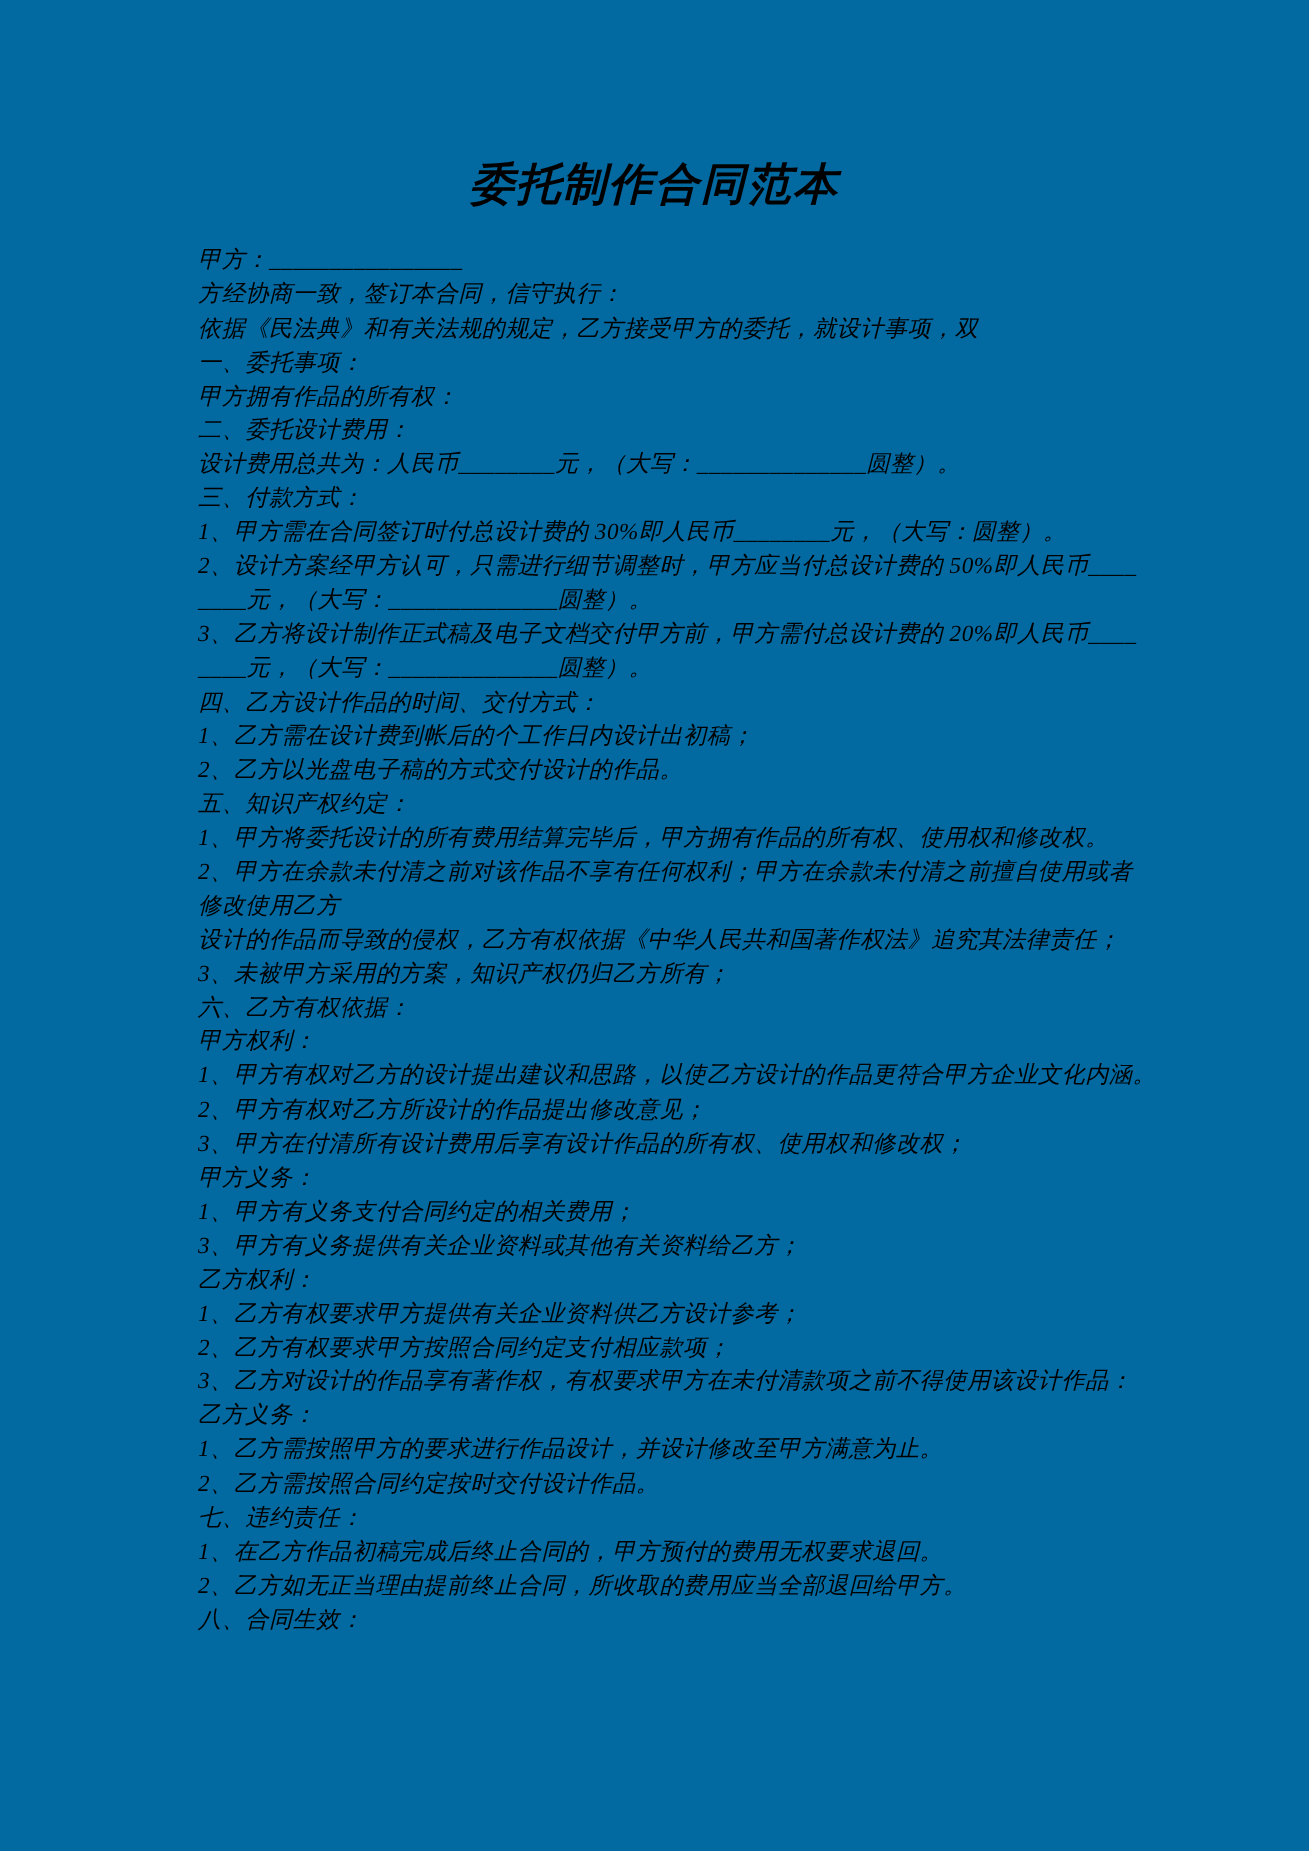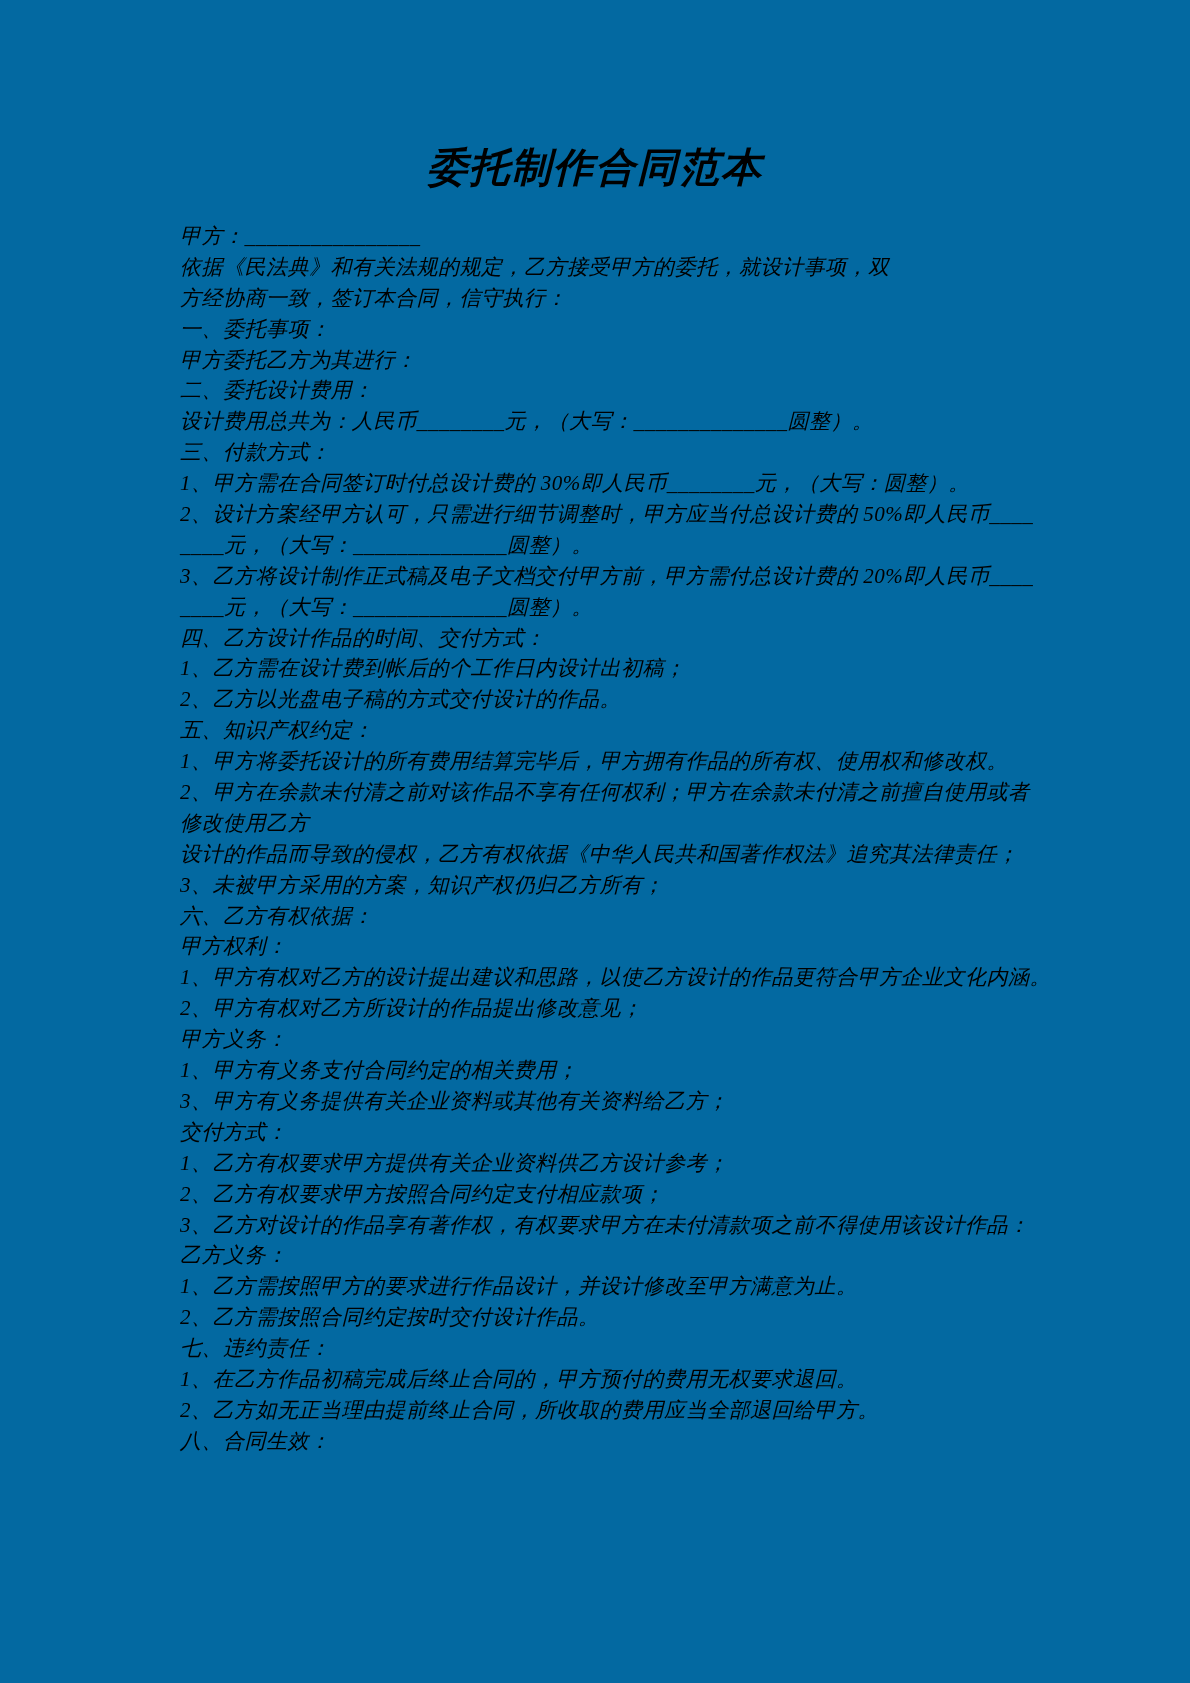--- a/index.html
+++ b/index.html
@@ -44,24 +44,24 @@
     letter-spacing: 0.5px;
   }
 </style>
 </head>
 <body>
 
 <div class="page">
   <h1 class="title">委托制作合同范本</h1>
   <div class="body-text">
       <div class="line">甲方：________________</div>
+      <div class="line">方经协商一致，签订本合同，信守执行：</div>
       <div class="line">依据《民法典》和有关法规的规定，乙方接受甲方的委托，就设计事项，双</div>
-      <div class="line">方经协商一致，签订本合同，信守执行：</div>
       <div class="line">一、委托事项：</div>
-      <div class="line">甲方委托乙方为其进行：</div>
+      <div class="line">甲方拥有作品的所有权：</div>
       <div class="line">二、委托设计费用：</div>
       <div class="line">设计费用总共为：人民币________元，（大写：______________圆整）。</div>
       <div class="line">三、付款方式：</div>
       <div class="line">1、甲方需在合同签订时付总设计费的 30%即人民币________元，（大写：圆整）。</div>
       <div class="line">2、设计方案经甲方认可，只需进行细节调整时，甲方应当付总设计费的 50%即人民币____</div>
       <div class="line">____元，（大写：______________圆整）。</div>
       <div class="line">3、乙方将设计制作正式稿及电子文档交付甲方前，甲方需付总设计费的 20%即人民币____</div>
       <div class="line">____元，（大写：______________圆整）。</div>
       <div class="line">四、乙方设计作品的时间、交付方式：</div>
       <div class="line">1、乙方需在设计费到帐后的个工作日内设计出初稿；</div>
@@ -69,24 +69,25 @@
       <div class="line">五、知识产权约定：</div>
       <div class="line">1、甲方将委托设计的所有费用结算完毕后，甲方拥有作品的所有权、使用权和修改权。</div>
       <div class="line">2、甲方在余款未付清之前对该作品不享有任何权利；甲方在余款未付清之前擅自使用或者</div>
       <div class="line">修改使用乙方</div>
       <div class="line">设计的作品而导致的侵权，乙方有权依据《中华人民共和国著作权法》追究其法律责任；</div>
       <div class="line">3、未被甲方采用的方案，知识产权仍归乙方所有；</div>
       <div class="line">六、乙方有权依据：</div>
       <div class="line">甲方权利：</div>
       <div class="line">1、甲方有权对乙方的设计提出建议和思路，以使乙方设计的作品更符合甲方企业文化内涵。</div>
       <div class="line">2、甲方有权对乙方所设计的作品提出修改意见；</div>
+      <div class="line">3、甲方在付清所有设计费用后享有设计作品的所有权、使用权和修改权；</div>
       <div class="line">甲方义务：</div>
       <div class="line">1、甲方有义务支付合同约定的相关费用；</div>
       <div class="line">3、甲方有义务提供有关企业资料或其他有关资料给乙方；</div>
-      <div class="line">交付方式：</div>
+      <div class="line">乙方权利：</div>
       <div class="line">1、乙方有权要求甲方提供有关企业资料供乙方设计参考；</div>
       <div class="line">2、乙方有权要求甲方按照合同约定支付相应款项；</div>
       <div class="line">3、乙方对设计的作品享有著作权，有权要求甲方在未付清款项之前不得使用该设计作品：</div>
       <div class="line">乙方义务：</div>
       <div class="line">1、乙方需按照甲方的要求进行作品设计，并设计修改至甲方满意为止。</div>
       <div class="line">2、乙方需按照合同约定按时交付设计作品。</div>
       <div class="line">七、违约责任：</div>
       <div class="line">1、在乙方作品初稿完成后终止合同的，甲方预付的费用无权要求退回。</div>
       <div class="line">2、乙方如无正当理由提前终止合同，所收取的费用应当全部退回给甲方。</div>
       <div class="line">八、合同生效：</div>

